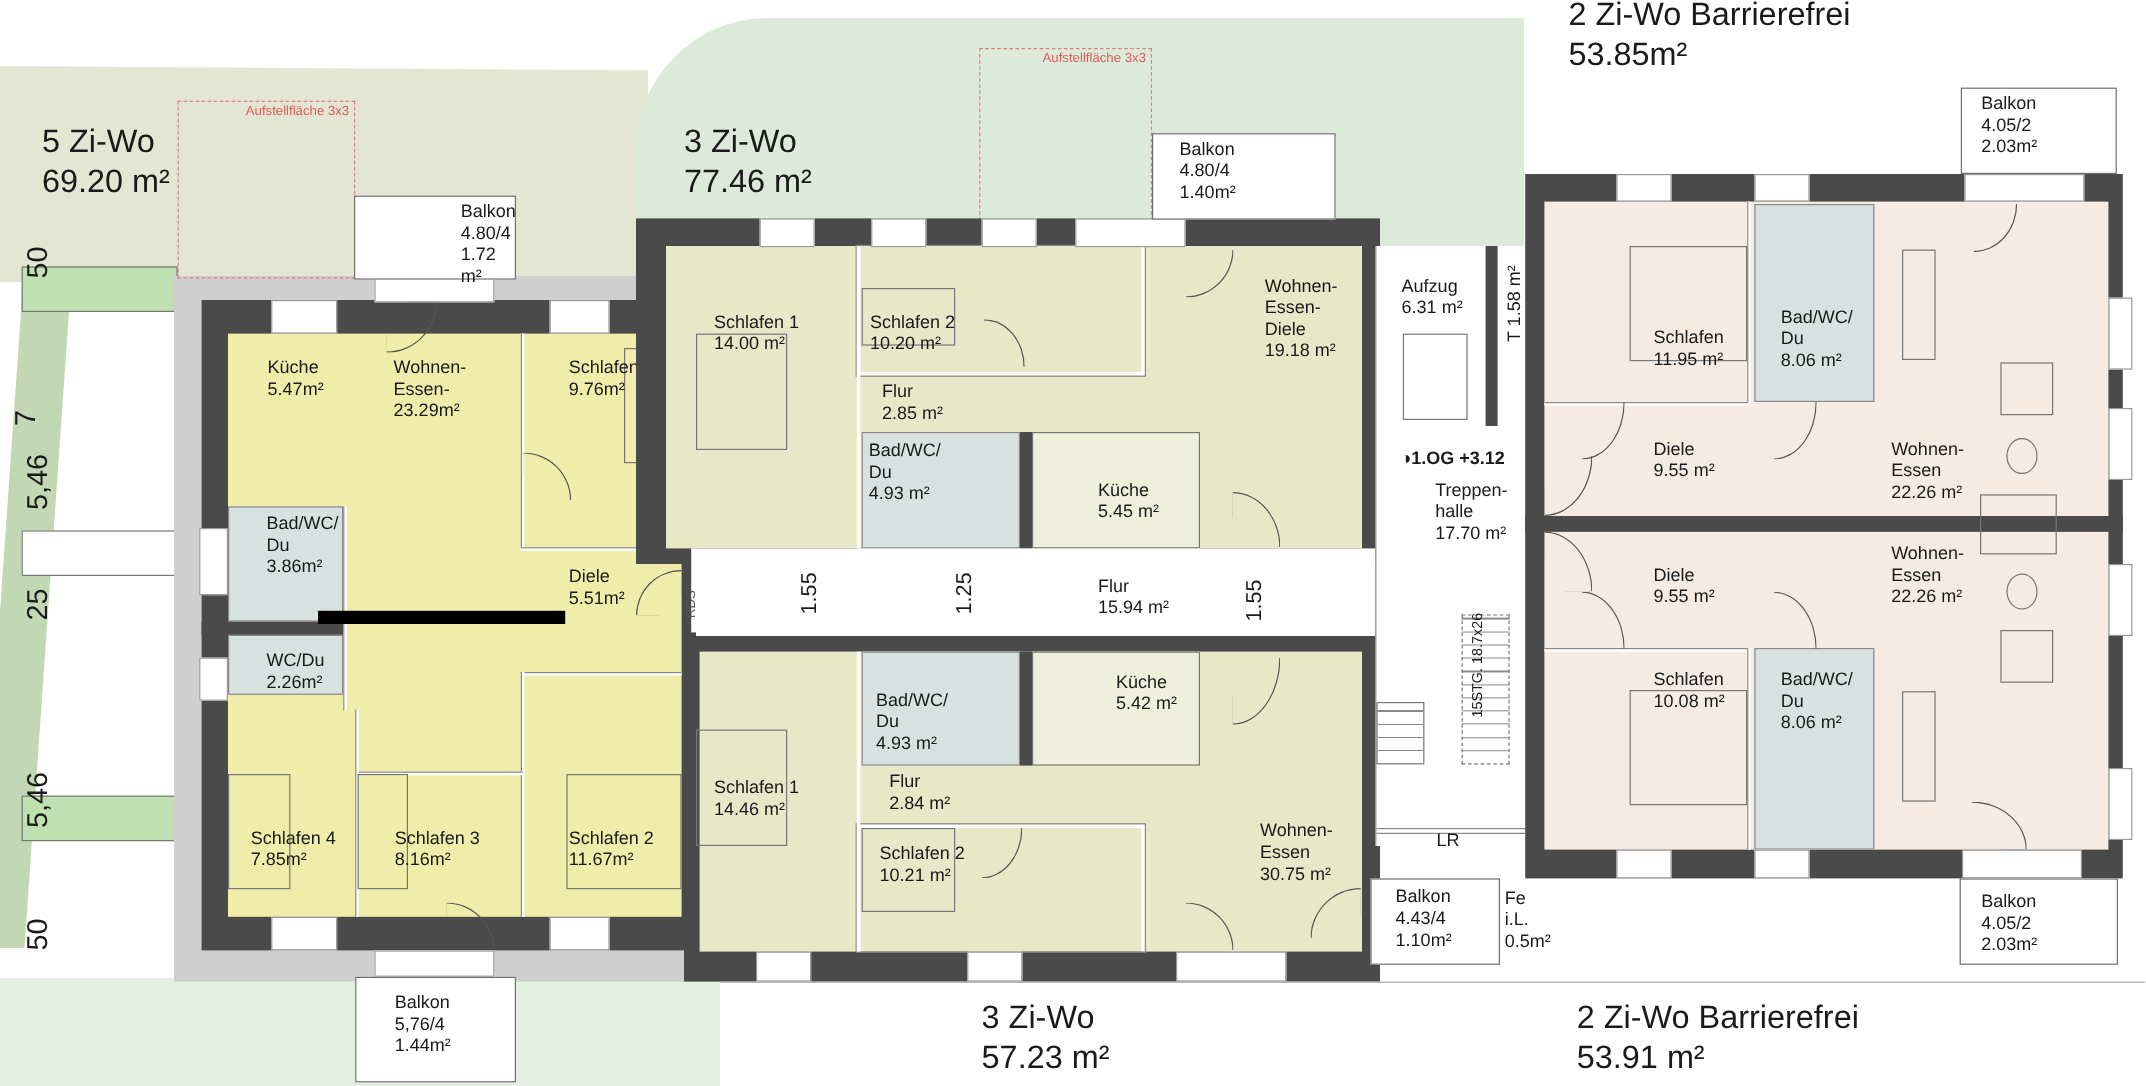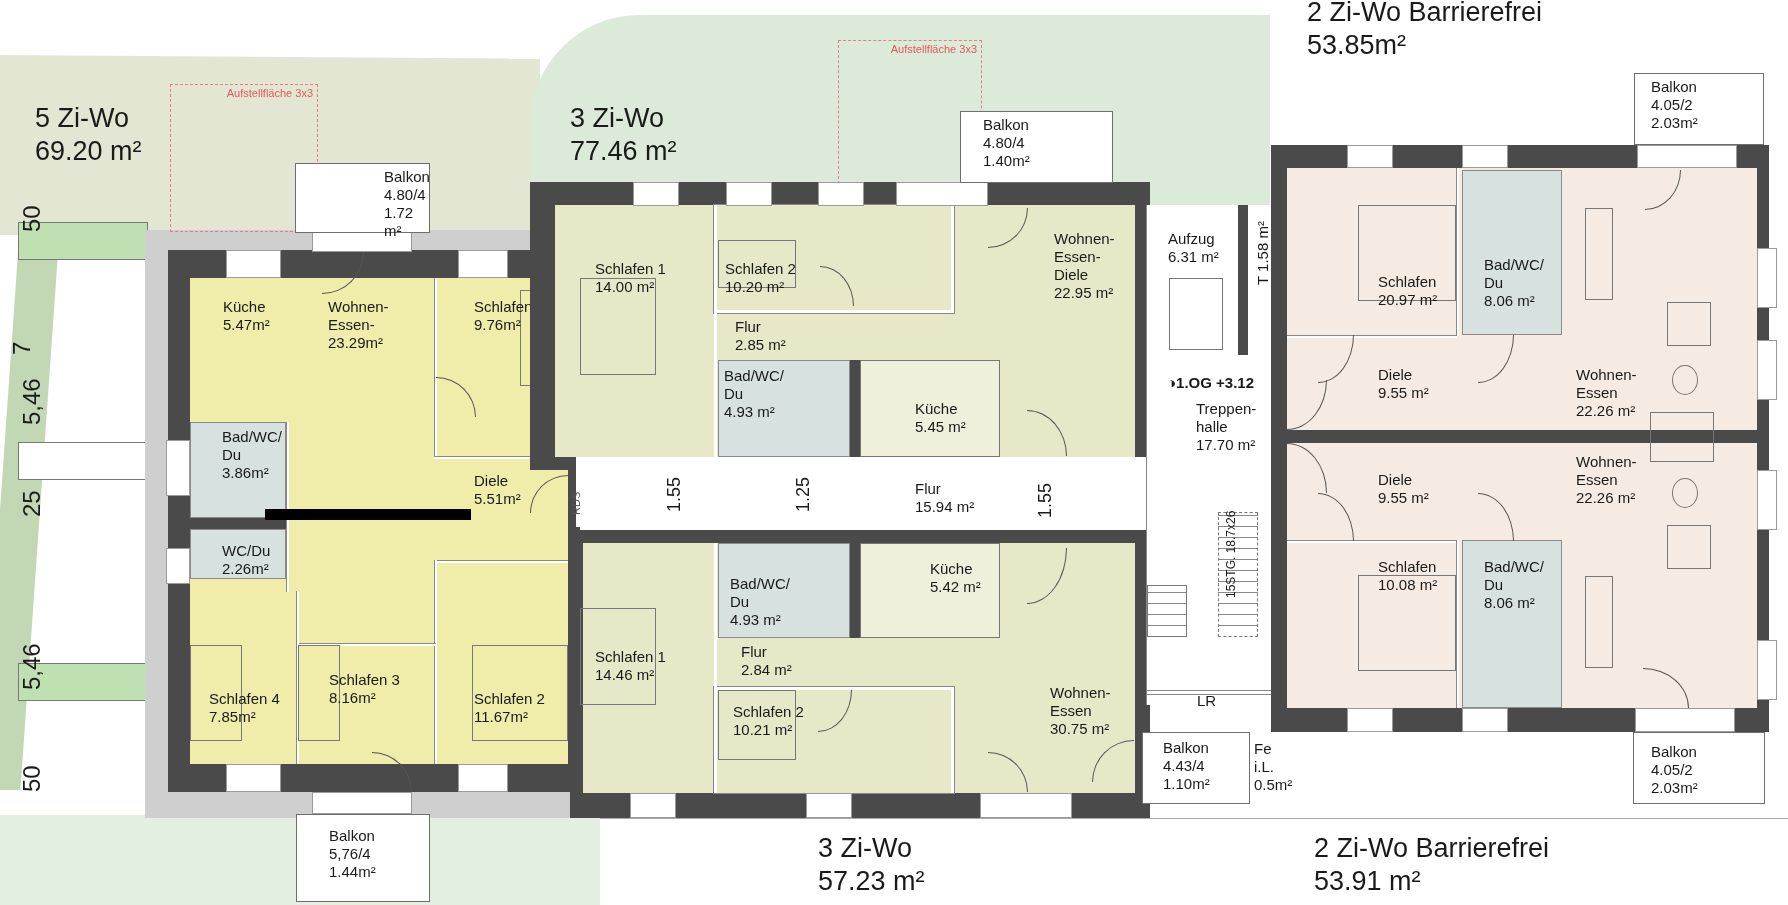--- a/index.html
+++ b/index.html
@@ -12,21 +12,21 @@
   .room-yellow { background:#f0ecaa; }
   .room-olive { background:#e6e8c8; }
   .room-peach { background:#f5ebe2; }
   .room-bath { background:#d6e1e0; }
   .white { background:#ffffff; }
   .room { border:1px solid #8a8a8a; box-sizing:border-box; }
   .label { position:absolute; font-size:15px; line-height:18px; white-space:pre-line; }
   .unit-title { position:absolute; font-size:27px; line-height:33px; white-space:pre-line; }
   .dim { position:absolute; font-size:24px; transform:rotate(-90deg); transform-origin:left top; white-space:nowrap; }
   .dim-sm { position:absolute; font-size:18px; transform:rotate(-90deg); transform-origin:left top; white-space:nowrap; }
-  .aufstell { position:absolute; border:1px dashed #e08080;margin-left:22px; }
+  .aufstell { position:absolute; border:1px dashed #e08080; }
   .aufstell span { position:absolute; right:4px; top:2px; color:#e05a5a; font-size:11px; }
   .balkon { position:absolute; background:#fff; border:1px solid #6e6e6e; box-sizing:border-box; }
   .window { position:absolute; background:#fff; border:1px solid #9a9a9a; box-sizing:border-box; }
   .door-arc { position:absolute; border:1px solid #555; border-radius:0 100% 0 0; border-left:none; border-bottom:none; box-sizing:border-box; }
   .redact { position:absolute; background:#000; }
   .furn { position:absolute; border:1px solid #777; box-sizing:border-box; }
   .stairs { position:absolute; border:1px solid #777; box-sizing:border-box; background:repeating-linear-gradient(0deg, transparent 0 10px, #888 10px 11px); }
   .level-mark { position:absolute; font-size:15px; font-weight:bold; }
 </style>
 </head>
@@ -96,21 +96,21 @@
 
 <div class="label" style="left:223px;top:298px;"><span>Küche</span><br><span>5.47m²</span></div>
 <div class="label" style="left:328px;top:298px;"><span>Wohnen-
 Essen-</span><br><span>23.29m²</span></div>
 <div class="label" style="left:474px;top:298px;"><span>Schlafen 1</span><br><span>9.76m²</span></div>
 <div class="label" style="left:222px;top:428px;"><span>Bad/WC/
 Du</span><br><span>3.86m²</span></div>
 <div class="label" style="left:474px;top:472px;"><span>Diele</span><br><span>5.51m²</span></div>
 <div class="label" style="left:222px;top:542px;"><span>WC/Du</span><br><span>2.26m²</span></div>
 <div class="label" style="left:209px;top:690px;"><span>Schlafen 4</span><br><span>7.85m²</span></div>
-<div class="label" style="left:329px;top:671px;"><span>Schlafen 3</span><br><span>8.16m²</span></div>
+<div class="label" style="left:329px;top:690px;"><span>Schlafen 3</span><br><span>8.16m²</span></div>
 <div class="label" style="left:474px;top:690px;"><span>Schlafen 2</span><br><span>11.67m²</span></div>
 
 <div class="redact" style="left:265px;top:509px;width:206px;height:11px;"></div>
 
 <div class="abs wall" style="left:530px;top:182px;width:620px;height:288px;"></div>
 <div class="abs room-olive" style="left:555px;top:205px;width:580px;height:252px;"></div>
 <div class="abs room-bath room" style="left:718px;top:360px;width:132px;height:97px;"></div>
 <div class="abs wall" style="left:850px;top:360px;width:10px;height:97px;"></div>
 <div class="abs" style="left:714px;top:205px;width:240px;height:108px;border:3px solid #fff;border-top:none;box-sizing:border-box;outline:1px solid #888;"></div>
 <div class="abs" style="left:714px;top:205px;width:3px;height:252px;background:#fff;"></div>
@@ -125,21 +125,21 @@
 <div class="furn" style="left:860px;top:360px;width:140px;height:97px;background:#eef0dc;"></div>
 
 <div class="door-arc" style="left:988px;top:208px;width:40px;height:40px;transform:scaleY(-1);"></div>
 <div class="door-arc" style="left:820px;top:266px;width:34px;height:40px;"></div>
 <div class="door-arc" style="left:1027px;top:410px;width:40px;height:46px;"></div>
 
 <div class="label" style="left:595px;top:260px;"><span>Schlafen 1</span><br><span>14.00 m²</span></div>
 <div class="label" style="left:725px;top:260px;"><span>Schlafen 2</span><br><span>10.20 m²</span></div>
 <div class="label" style="left:1054px;top:230px;"><span>Wohnen-
 Essen-
-Diele</span><br><span>22.95 m²</span></div>
+Diele</span><br><span>19.18 m²</span></div>
 <div class="label" style="left:735px;top:318px;"><span>Flur</span><br><span>2.85 m²</span></div>
 <div class="label" style="left:724px;top:367px;"><span>Bad/WC/
 Du</span><br><span>4.93 m²</span></div>
 <div class="label" style="left:915px;top:400px;"><span>Küche</span><br><span>5.45 m²</span></div>
 
 <div class="abs white" style="left:576px;top:457px;width:570px;height:70px;"></div>
 <div class="label" style="left:915px;top:480px;"><span>Flur</span><br><span>15.94 m²</span></div>
 <div class="dim-sm" style="left:664px;top:512px;">1.55</div>
 <div class="dim-sm" style="left:793px;top:512px;">1.25</div>
 <div class="dim-sm" style="left:1035px;top:518px;">1.55</div>
@@ -222,21 +222,21 @@
 
 <div class="door-arc" style="left:1287px;top:380px;width:40px;height:50px;transform:scaleY(-1);"></div>
 <div class="door-arc" style="left:1287px;top:443px;width:40px;height:50px;"></div>
 <div class="door-arc" style="left:1318px;top:335px;width:36px;height:48px;transform:scaleY(-1);"></div>
 <div class="door-arc" style="left:1478px;top:335px;width:36px;height:48px;transform:scaleY(-1);"></div>
 <div class="door-arc" style="left:1318px;top:493px;width:36px;height:48px;"></div>
 <div class="door-arc" style="left:1478px;top:493px;width:36px;height:48px;"></div>
 <div class="door-arc" style="left:1645px;top:170px;width:36px;height:40px;transform:scaleY(-1);"></div>
 <div class="door-arc" style="left:1643px;top:668px;width:46px;height:40px;"></div>
 
-<div class="label" style="left:1378px;top:273px;"><span>Schlafen</span><br><span>20.97 m²</span></div>
+<div class="label" style="left:1378px;top:273px;"><span>Schlafen</span><br><span>11.95 m²</span></div>
 <div class="label" style="left:1484px;top:256px;"><span>Bad/WC/
 Du</span><br><span>8.06 m²</span></div>
 <div class="label" style="left:1378px;top:366px;"><span>Diele</span><br><span>9.55 m²</span></div>
 <div class="label" style="left:1576px;top:366px;"><span>Wohnen-
 Essen</span><br><span>22.26 m²</span></div>
 <div class="label" style="left:1378px;top:471px;"><span>Diele</span><br><span>9.55 m²</span></div>
 <div class="label" style="left:1576px;top:453px;"><span>Wohnen-
 Essen</span><br><span>22.26 m²</span></div>
 <div class="label" style="left:1378px;top:558px;"><span>Schlafen</span><br><span>10.08 m²</span></div>
 <div class="label" style="left:1484px;top:558px;"><span>Bad/WC/

